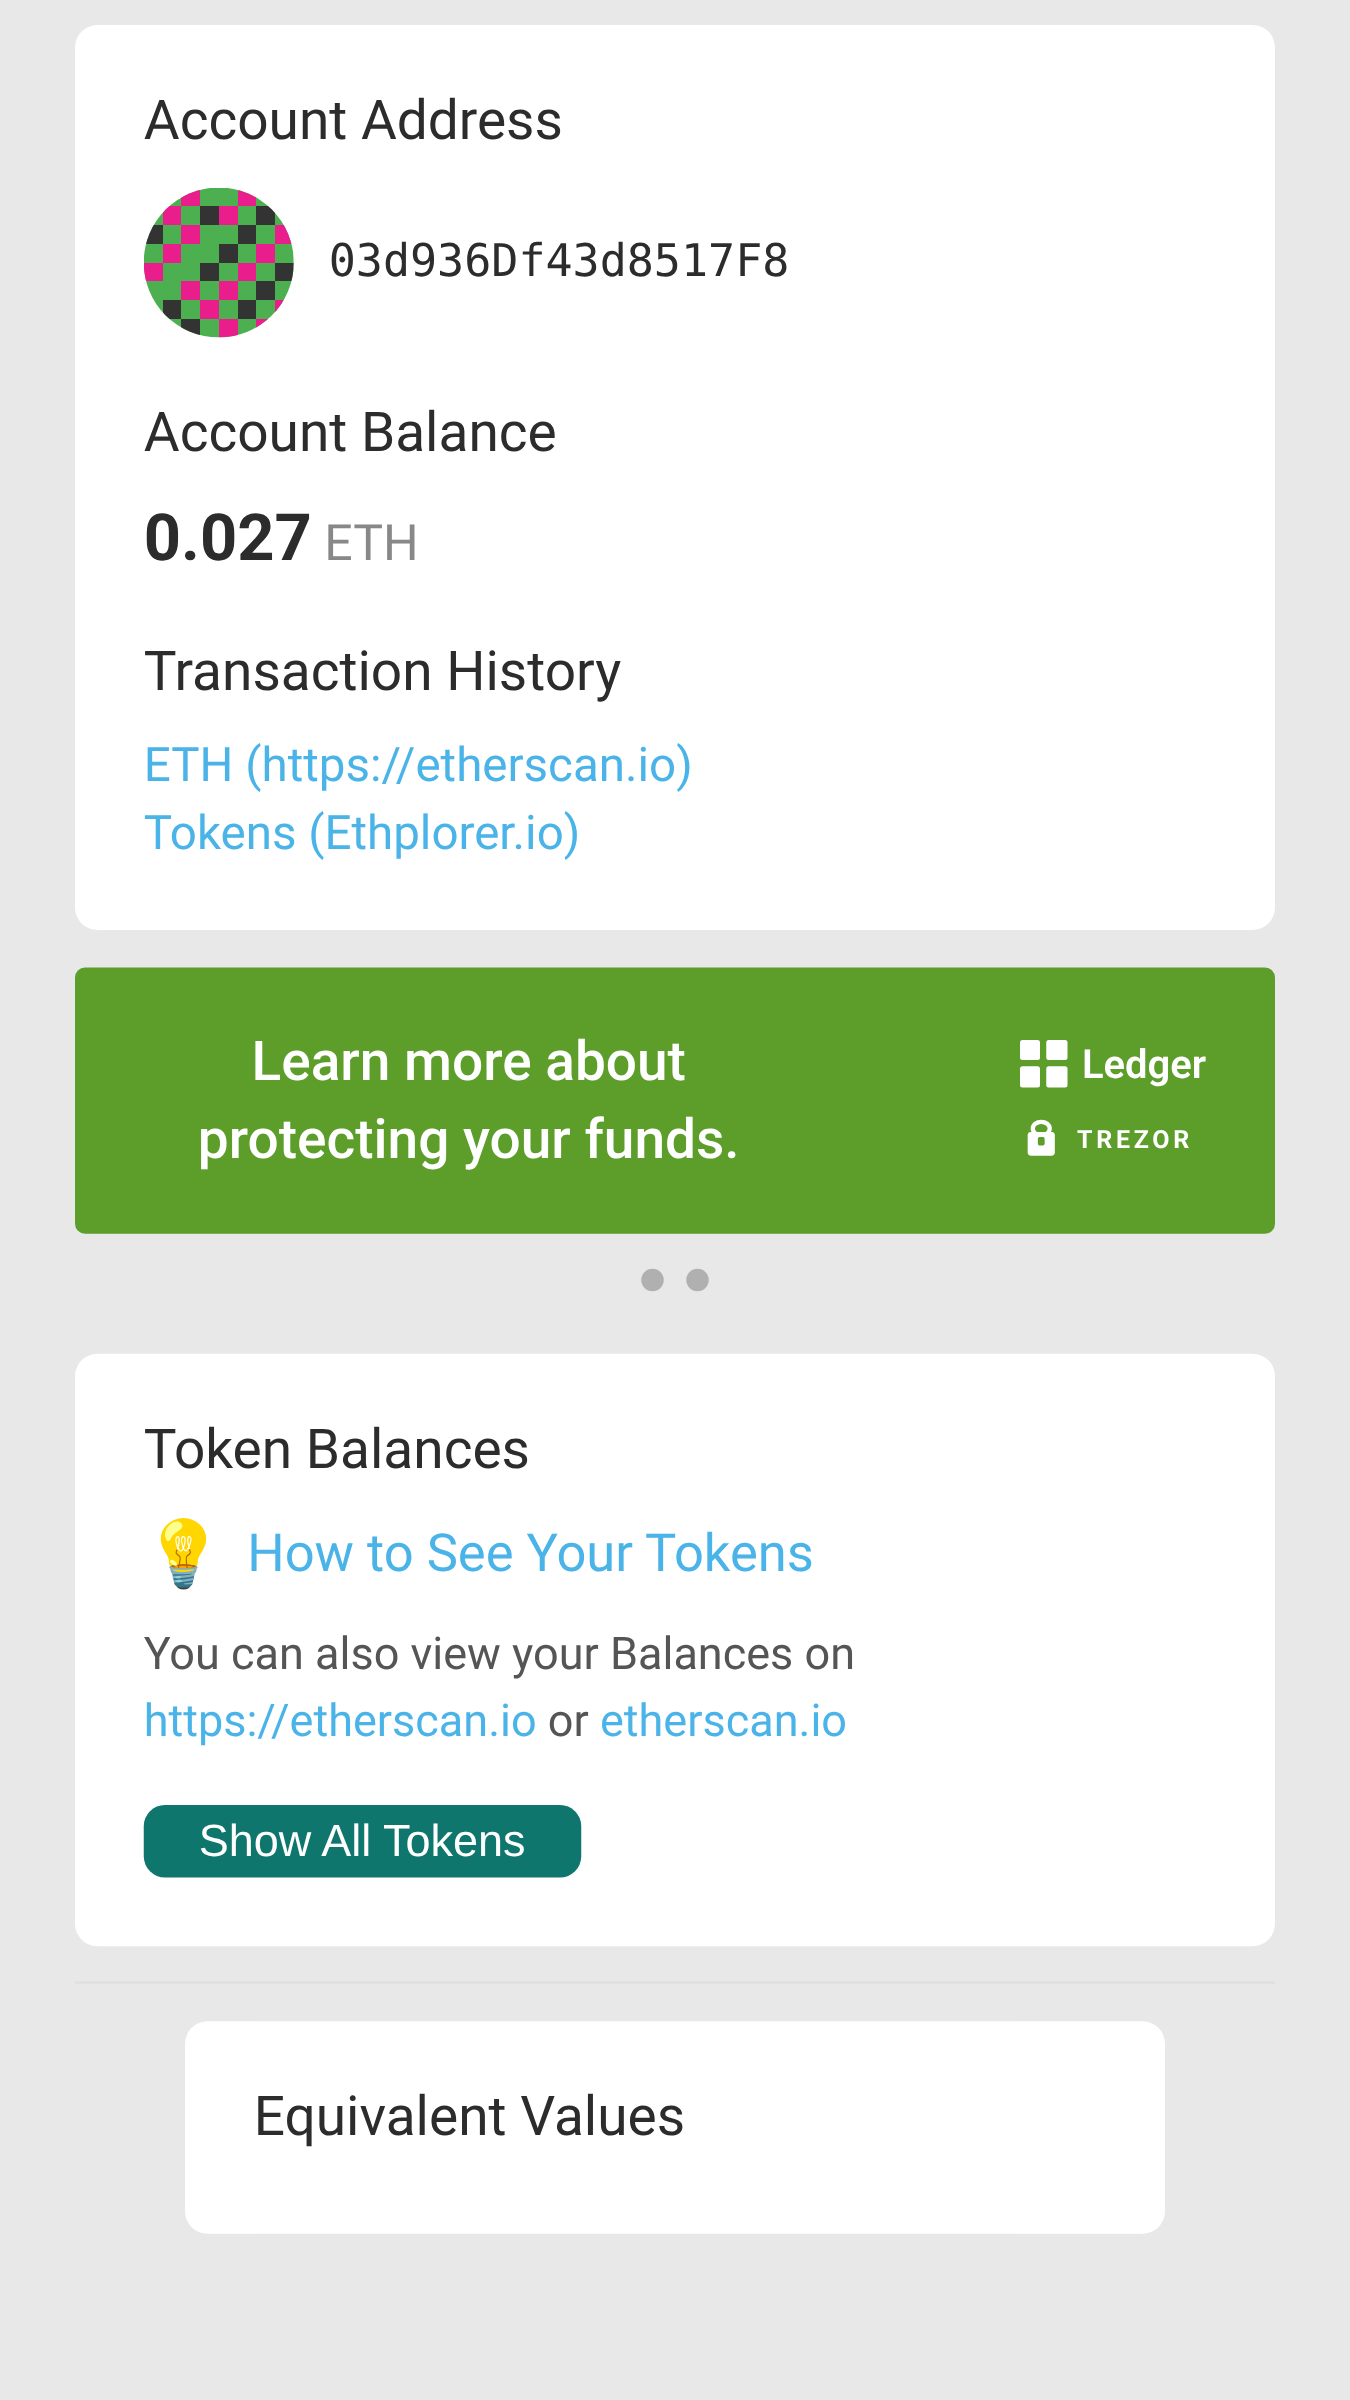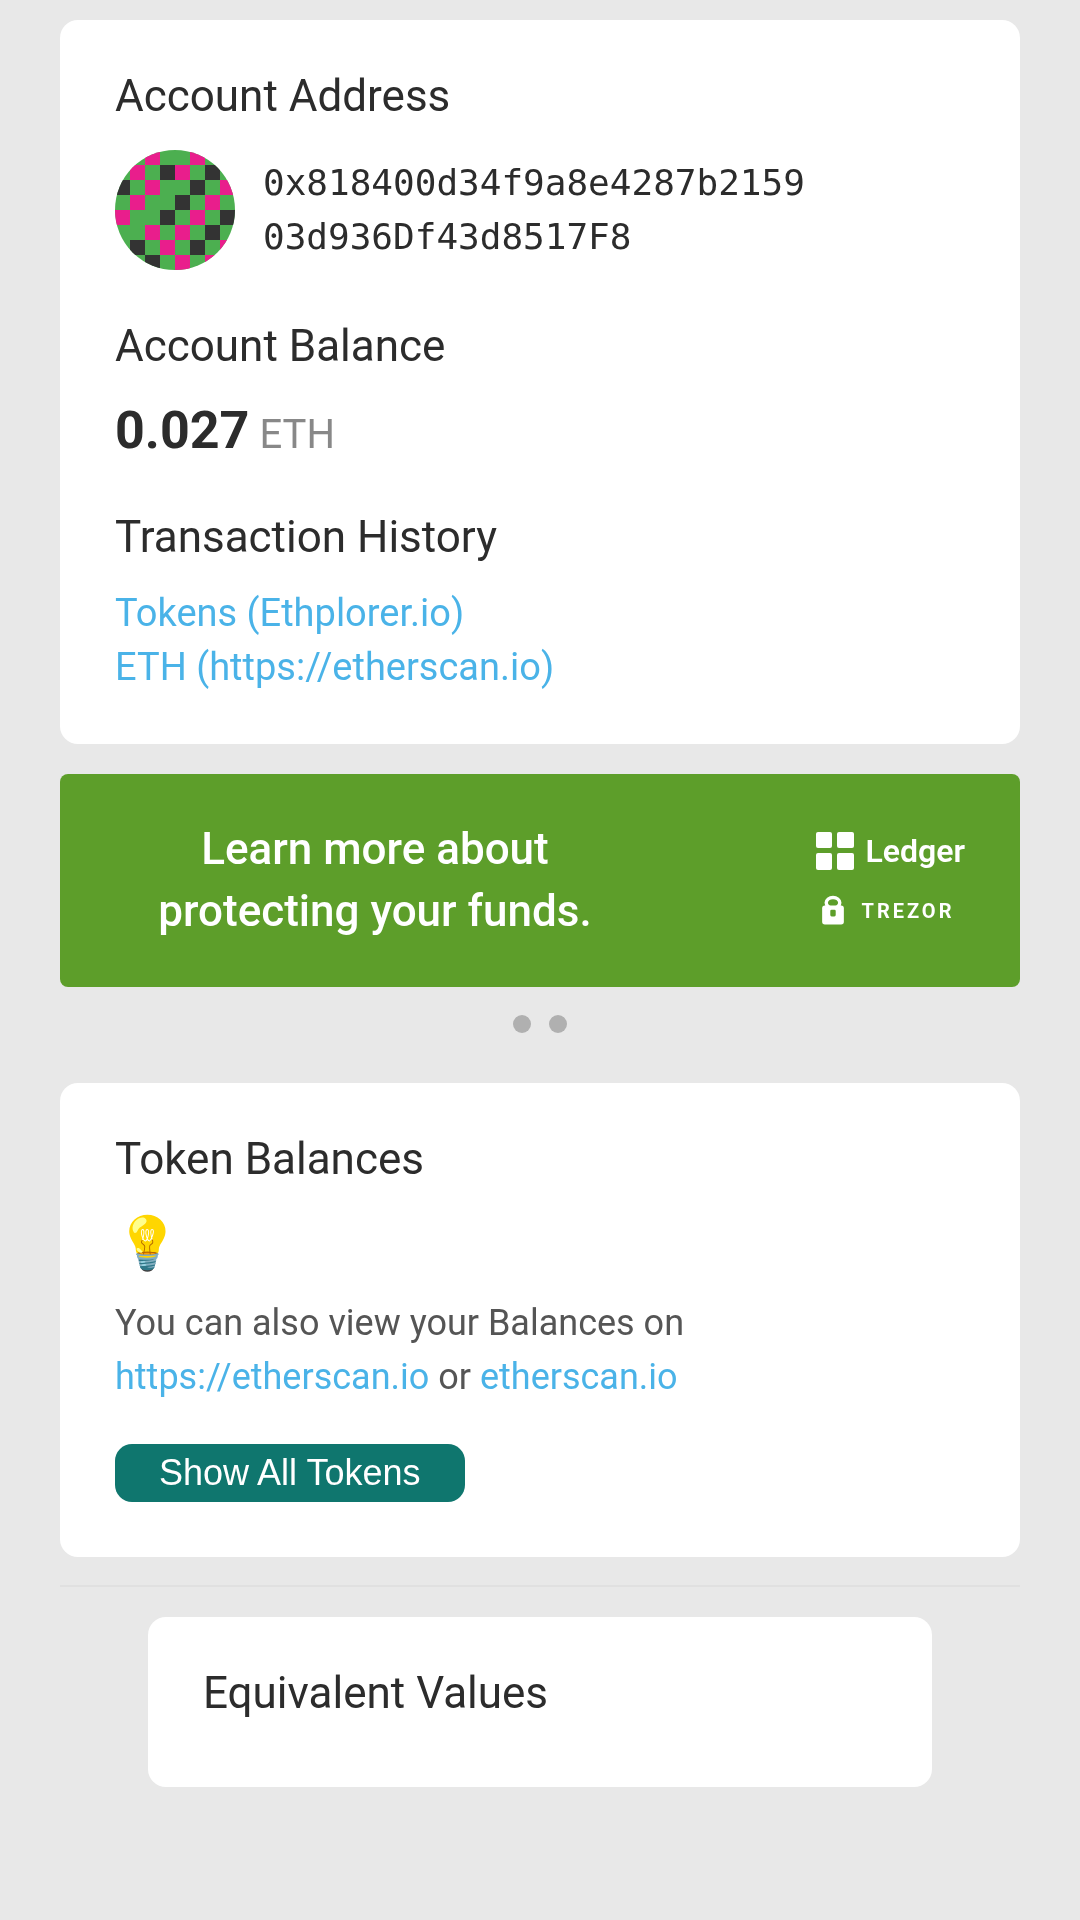--- a/index.html
+++ b/index.html
@@ -299,34 +299,33 @@
           <rect x="3" y="6" width="1" height="1" fill="#e91e8c"></rect>
           <rect x="5" y="6" width="1" height="1" fill="#333"></rect>
           <rect x="7" y="6" width="1" height="1" fill="#e91e8c"></rect>
           <rect x="0" y="7" width="1" height="1" fill="#e91e8c"></rect>
           <rect x="2" y="7" width="1" height="1" fill="#333"></rect>
           <rect x="4" y="7" width="1" height="1" fill="#e91e8c"></rect>
           <rect x="6" y="7" width="1" height="1" fill="#e91e8c"></rect>
         </svg>
       </div>
       <div>
-        <div class="address-text">0x818400d34f9a8e4287b2159</div>
         <div class="address-text">03d936Df43d8517F8</div>
       </div>
     </div>
 
     <div class="section-title">Account Balance</div>
     <div class="balance-amount">
       <span>0.027</span><span class="balance-unit">ETH</span>
     </div>
 
     <div class="section-title">Transaction History</div>
     <div class="tx-links">
+      <a class="tx-link" href="#">ETH (https://etherscan.io)</a>
       <a class="tx-link" href="#">Tokens (Ethplorer.io)</a>
-      <a class="tx-link" href="#">ETH (https://etherscan.io)</a>
     </div>
   </div>
 
   <div class="banner">
     <div class="banner-text">Learn more about protecting your funds.</div>
     <div class="banner-logos">
       <div class="ledger-logo">
         <div class="ledger-icon">
           <div></div>
             <div></div>
@@ -351,20 +350,21 @@
   <div class="dots-row">
     <div class="dot"></div>
     <div class="dot"></div>
   </div>
 
   <div class="token-card">
     <div class="section-title">Token Balances</div>
 
     <div class="token-help-row">
       <span class="bulb-icon">💡</span>
+      <a class="token-help-link" href="#">How to See Your Tokens</a>
     </div>
 
     <div class="token-desc">
       <span>You can also view your Balances on</span>
       <br>
       <a class="inline-link" href="#">https://etherscan.io</a>
       <span>or</span>
       <a class="inline-link" href="#">etherscan.io</a>
     </div>
 

